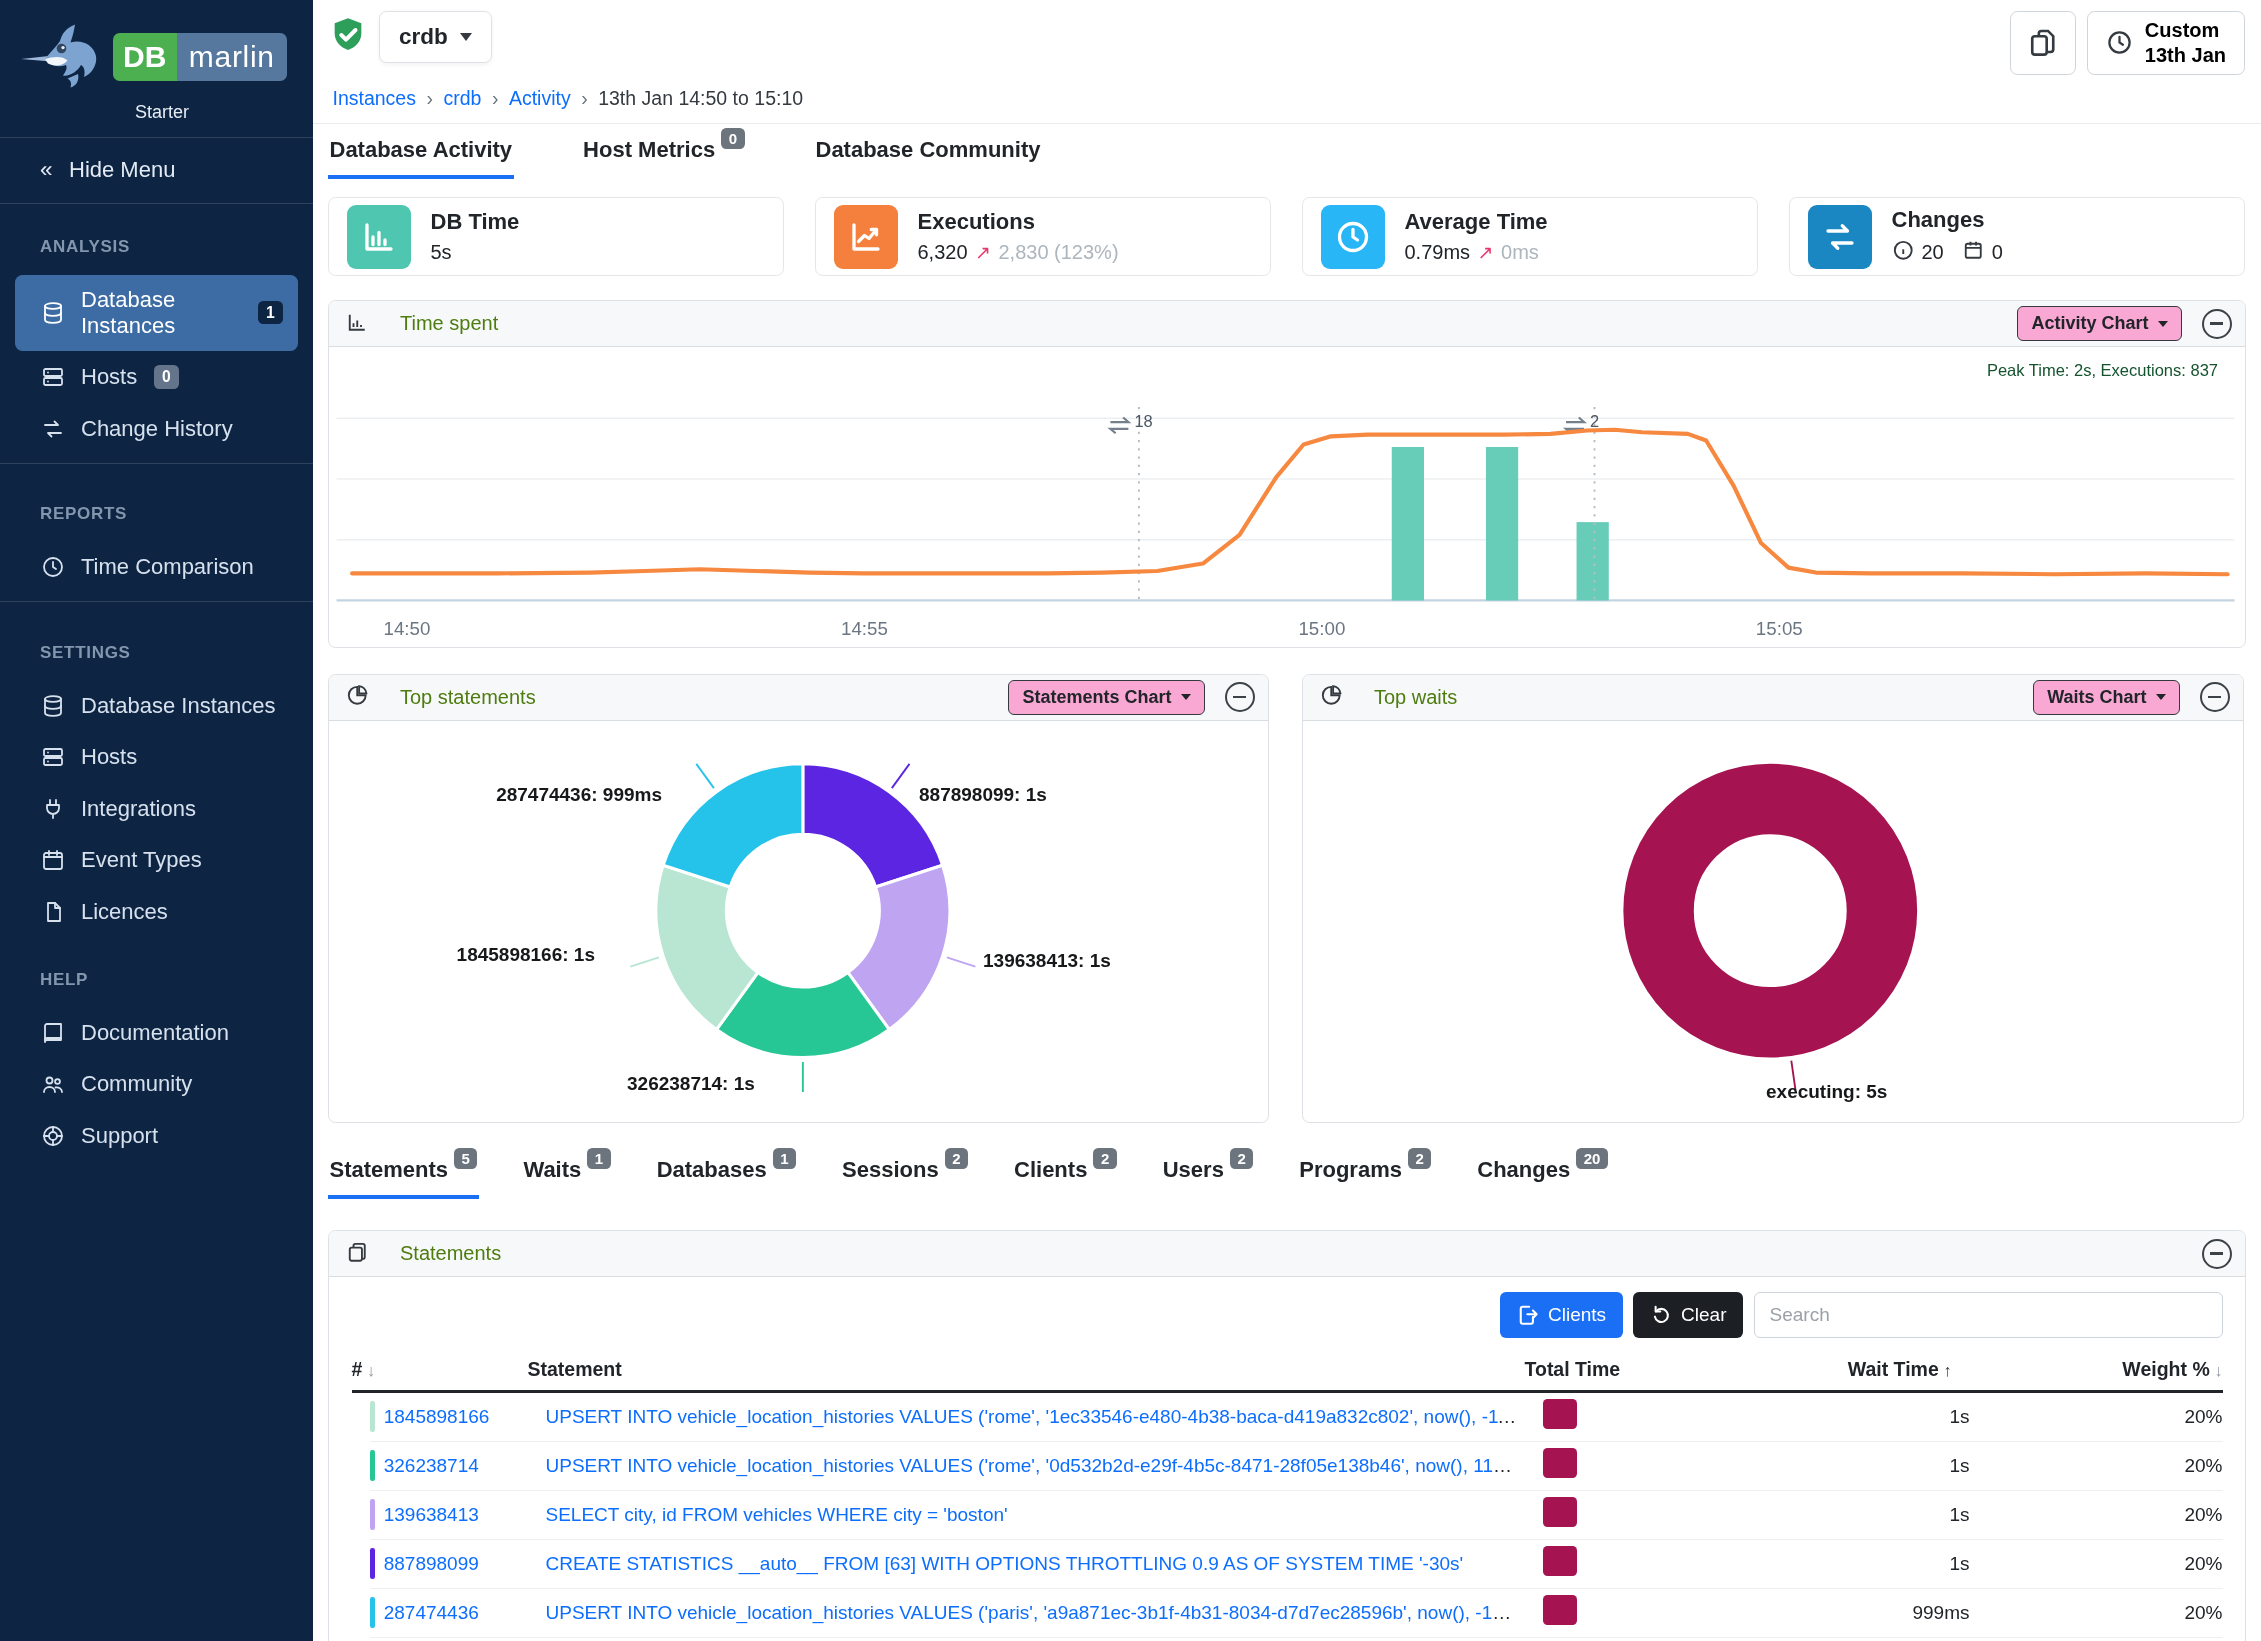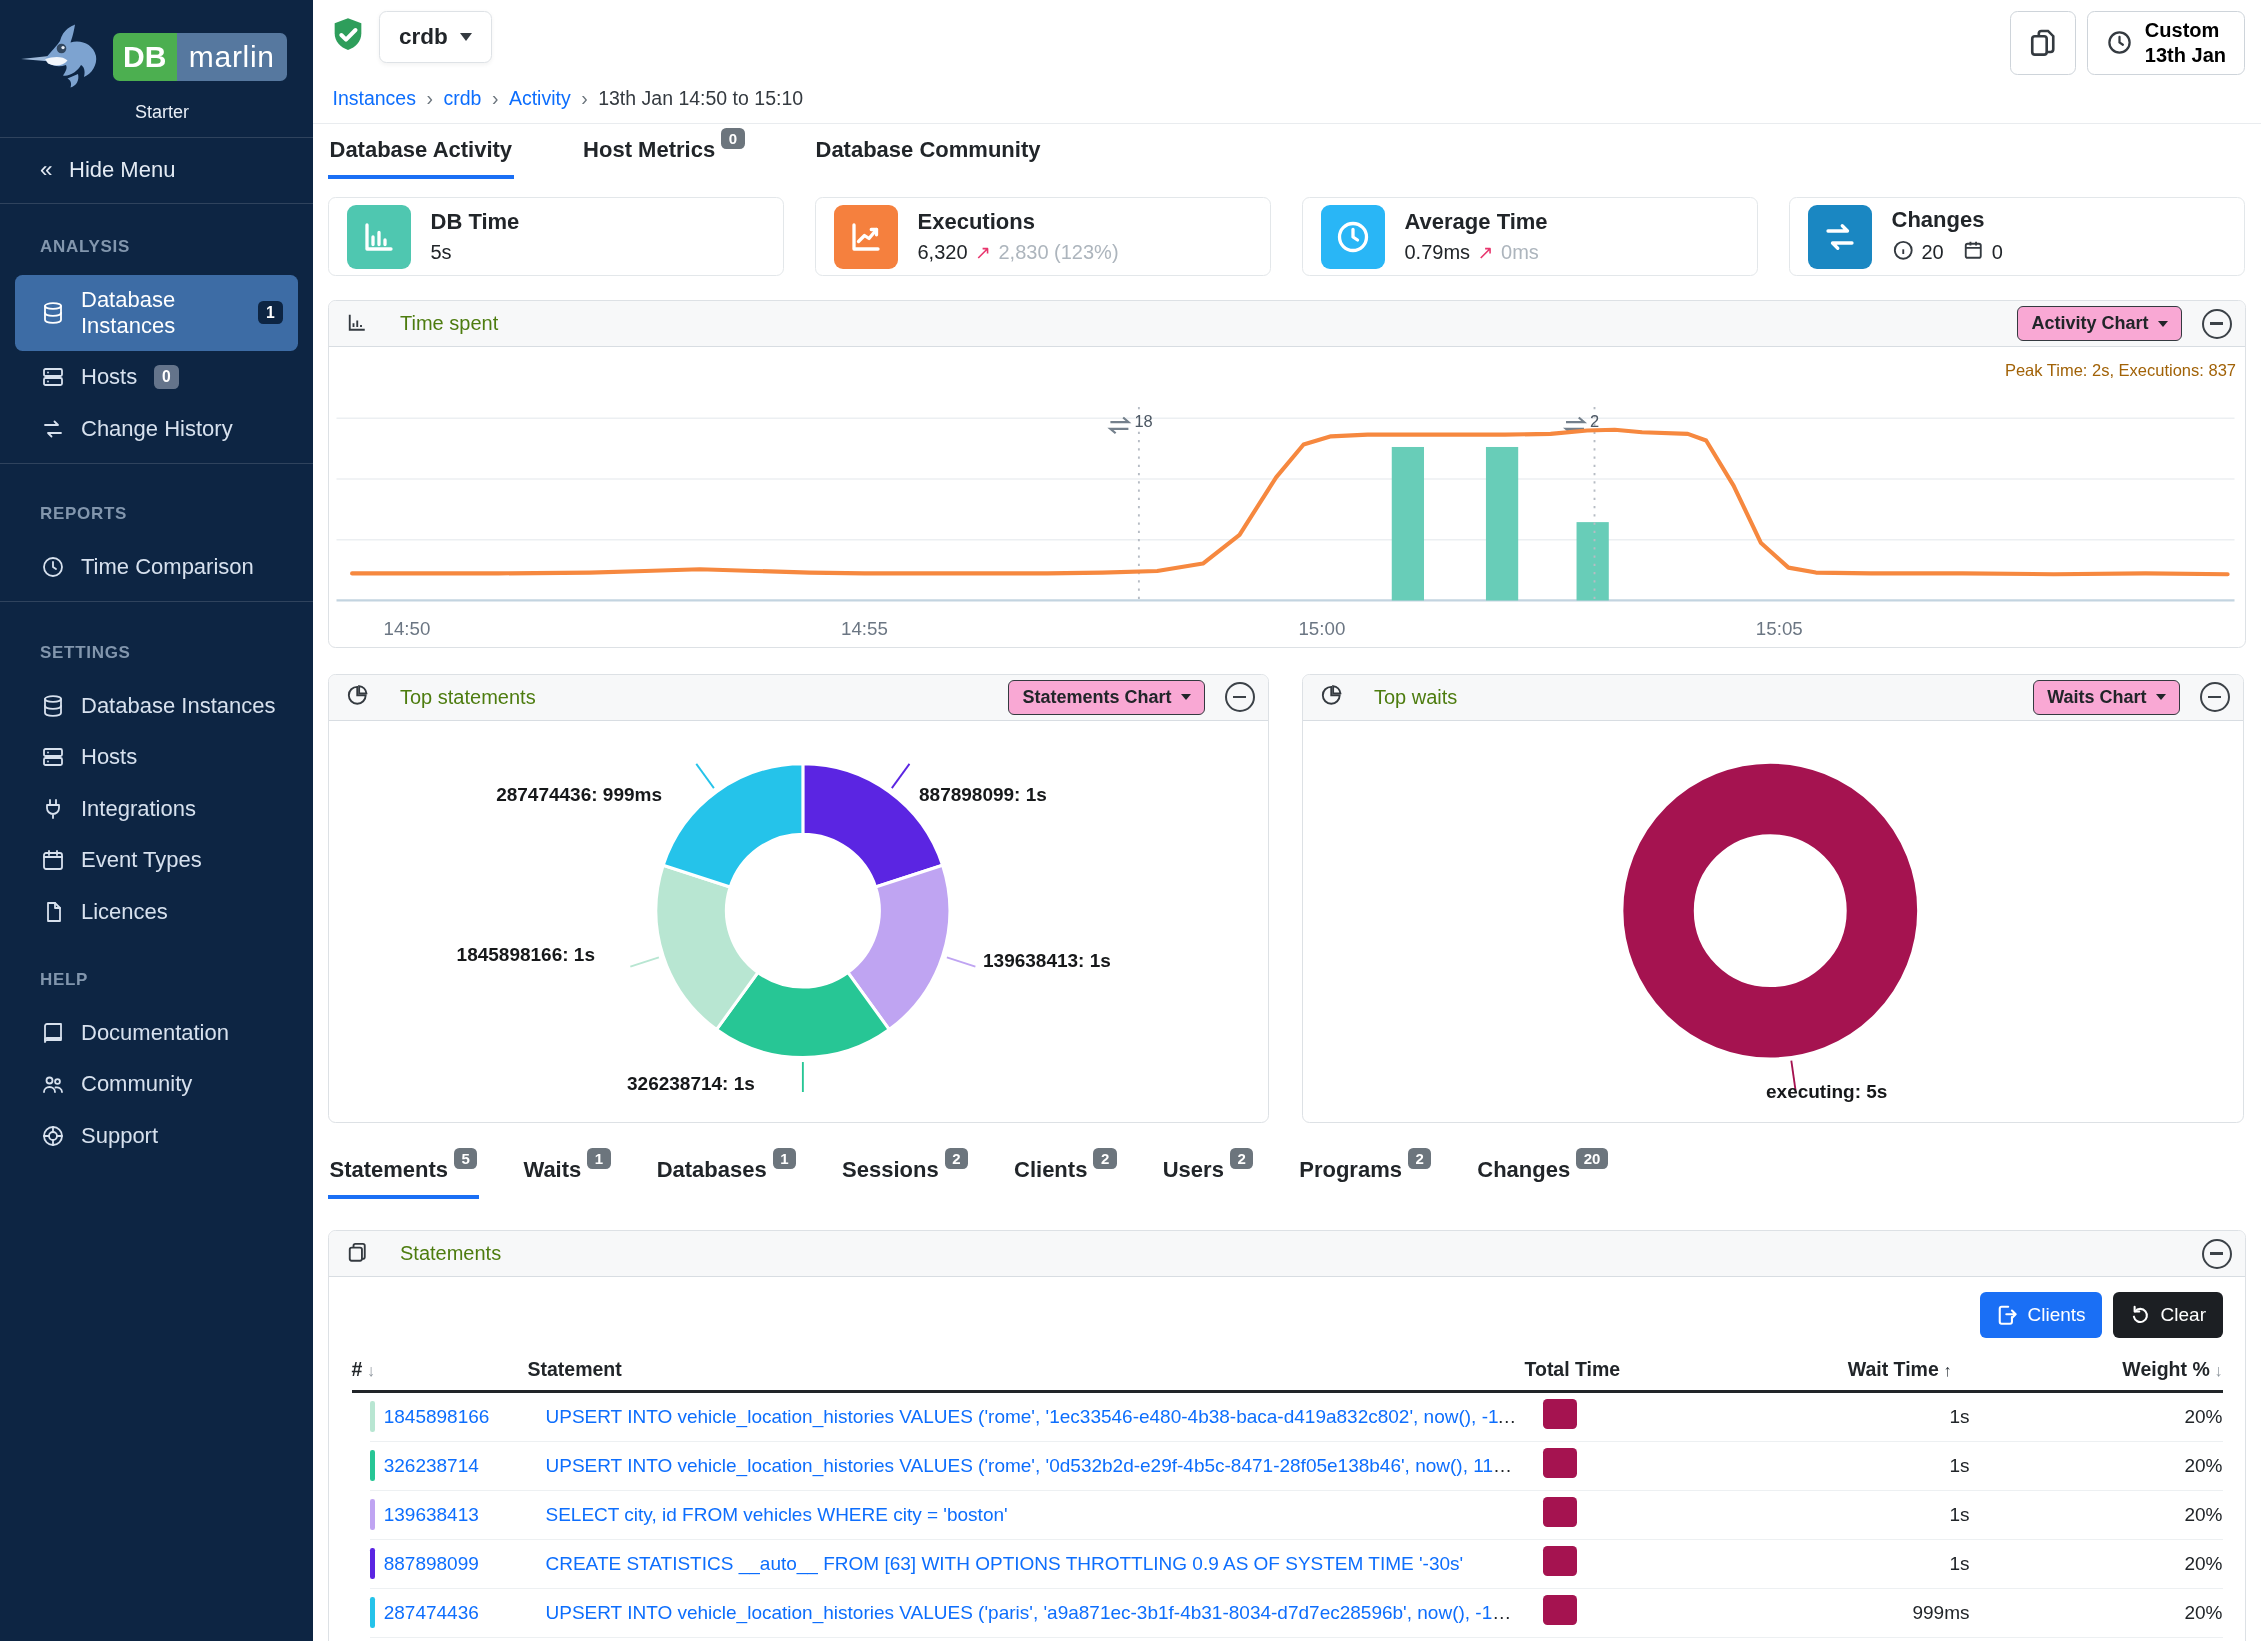--- a/index.html
+++ b/index.html
@@ -74,21 +74,21 @@
   .panel-title { font-size:20px; color:#4d7c0f;margin-left:20px; }
   .ph-icon svg { width:22.5px; height:22.5px; stroke:#343a40; fill:none; stroke-width:2; }
   .ph-spacer { flex:1; }
   .dropdown-btn { display:flex; align-items:center; gap:9px; background:#f9a8d4; border:1.5px solid #343a40; border-radius:6px; padding:6px 13.5px; font-size:18px; font-weight:bold; color:#212529; font-family:Liberation Sans, sans-serif; cursor:pointer; }
   .dropdown-btn .caret-down { border-top-color:#212529; border-left-width:5.2px; border-right-width:5.2px; border-top-width:6.7px; }
   .collapse-btn { width:30px; height:30px; border:2.2px solid #3c4248; border-radius:50%; background:#f7f8f9; display:flex; align-items:center; justify-content:center; cursor:pointer; margin-left:7.5px; }
   .collapse-btn i { display:block; width:12.7px; height:2.2px; background:#3c4248; }
 
   .time-panel { margin-top:24px; }
   .chart-body { position:relative; padding:6px 3px 0 3px; }
-  .peak-note { position:absolute; right:9px; top:13.5px; font-size:16.5px; color:#a16207; }
+  .peak-note { position:absolute; right:27px; top:13.5px; font-size:16.5px; color:#14532d; }
   #time-chart { display:block; }
 
   .panels-row { display:flex; gap:33px; margin-top:25.5px; }
   .donut-panel { width:941px; }
   .donut-panel.waits { width:942px; }
   .donut-wrap { position:relative; height:401px; }
   .donut-wrap svg { position:absolute; left:0; top:0; }
   .dlabel { position:absolute; font-size:19px; font-weight:bold; white-space:nowrap; color:#16181a; }
   .pos-top-left { right:606px; top:63px; }
   .pos-top-right { left:590px; top:63px; }
@@ -588,20 +588,21 @@
                 </svg>
               <span>Clients</span>
             </button>
             <button class="btn btn-clear">
               <svg viewBox="0 0 24 24">
                   <path d="M6.5 8a7 7 0 1 1-1.3 5.5"></path>
                   <path d="M6 3v5h5"></path>
                 </svg>
               <span>Clear</span>
             </button>
+            <input class="search-input" type="text" placeholder="Search" style="">
           </div>
           <div class="thead" id="table-head">
   <div>#<span class="sort-glyph">↓</span></div>
   <div>Statement</div>
   <div>Total Time</div>
   <div class="right">Wait Time<span class="sort-glyph active">↑</span></div>
   <div class="right">Weight %<span class="sort-glyph">↓</span></div>
             </div>
           <div id="table-rows">
   <div class="trow">

